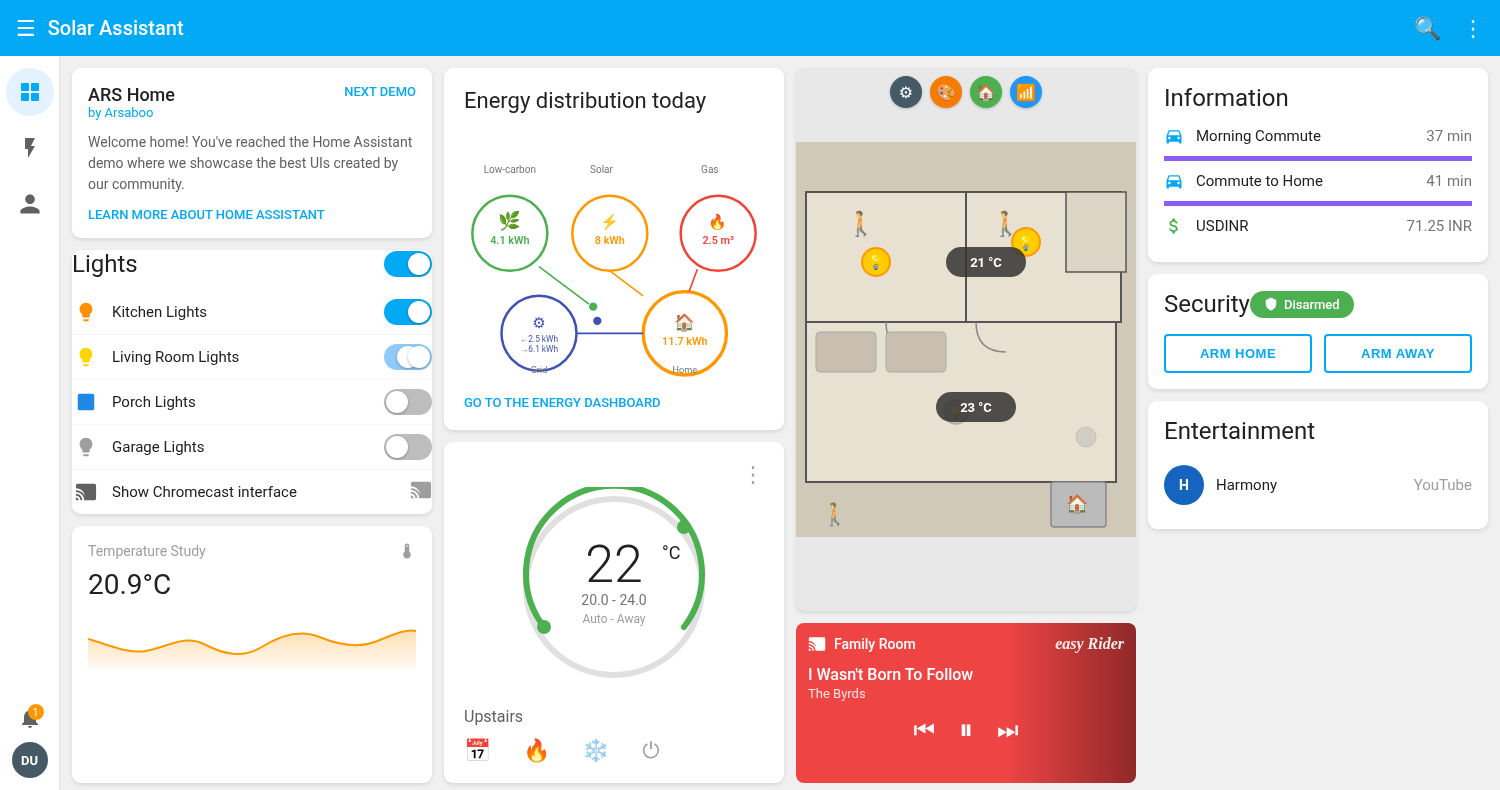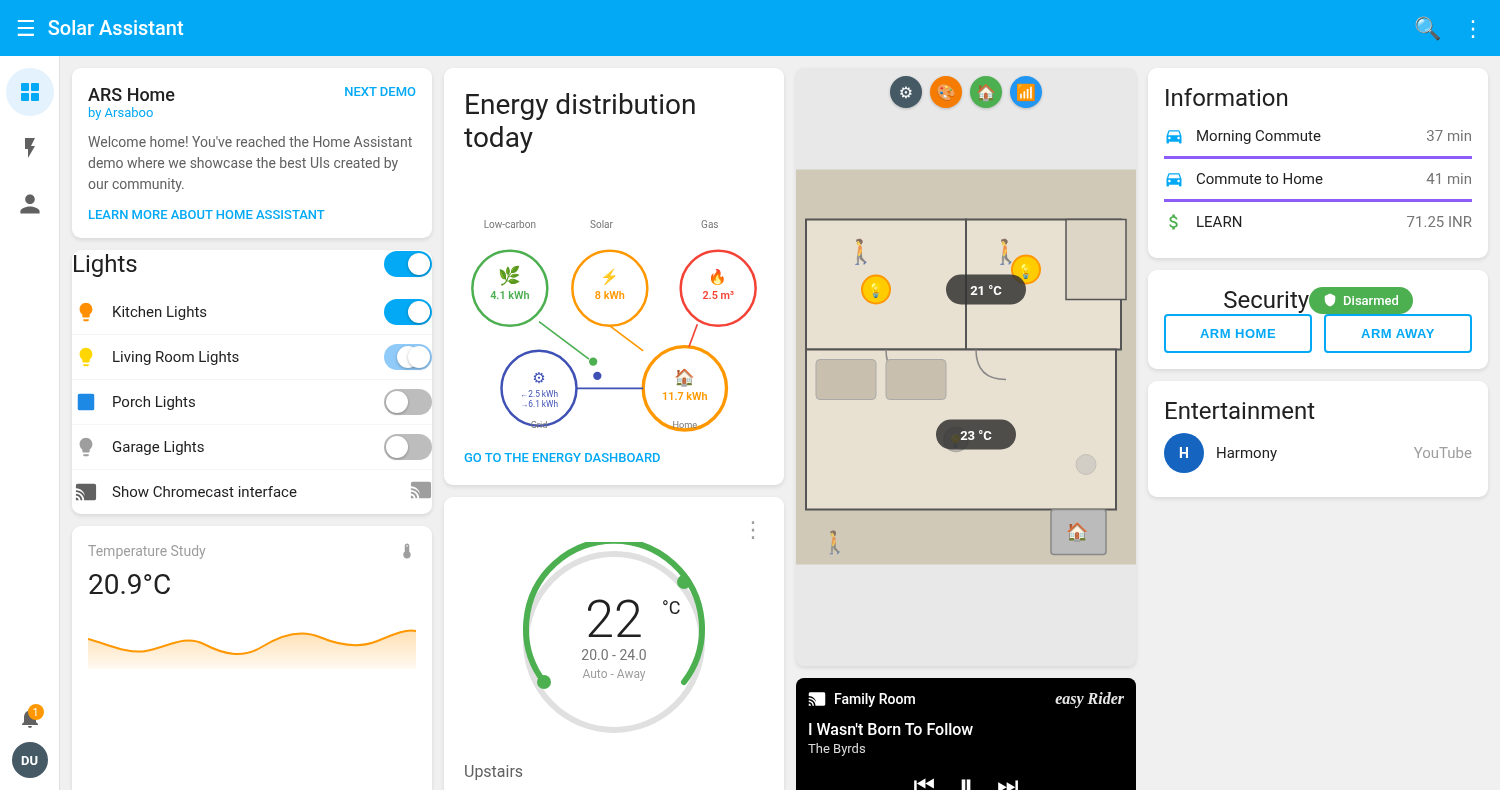--- a/index.html
+++ b/index.html
@@ -147,21 +147,21 @@
     .temp-header { display: flex; justify-content: space-between; align-items: center; color: #9e9e9e; }
     .temp-label { font-size: 14px; }
     .temp-value { font-size: 28px; font-weight: 400; color: #212121; margin: 8px 0; }
     .temp-chart { height: 60px; overflow: hidden; }
 
     
     .center-col { display: flex; flex-direction: column; gap: 12px; }
 
     
     .energy-card { padding: 20px; }
-    .energy-title { font-size: 28px; font-weight: 400; color: #212121; margin-bottom: 36px; }
+    .energy-title { font-size: 22px; font-weight: 400; color: #212121; margin-bottom: 22px; }
 
     
     .thermostat-card { padding: 20px; flex: 1; }
     .thermostat-menu { float: right; color: #9e9e9e; cursor: pointer; font-size: 22px; }
     .thermostat-dial-container { display: flex; flex-direction: column; align-items: flex-start; }
     .thermostat-name { font-size: 16px; color: #616161; margin-top: 20px; }
     .thermostat-controls { display: flex; justify-content: center; gap: 32px; margin-top: 12px; }
 
     
     .floorplan-col { display: flex; flex-direction: column; gap: 12px; }
@@ -170,49 +170,49 @@
       width: 32px; height: 32px; border-radius: 50%;
       background: rgba(255,255,255,0.9);
       display: flex; align-items: center; justify-content: center;
       font-size: 16px; cursor: pointer;
       box-shadow: 0 1px 3px rgba(0,0,0,0.2);
     }
     .fp-icon.dark { background: #455a64; color: white; }
     .fp-icon.green { background: #4caf50; color: white; }
     .fp-icon.blue { background: #2196f3; color: white; }
 
-    .media-card { background: #000000; border-radius: 8px; overflow: hidden; height: 160px; position: relative; }
+    .media-card { background: #ef4444; border-radius: 8px; overflow: hidden; height: 160px; position: relative; }
     .media-header { display: flex; align-items: center; padding: 12px; gap: 8px; }
     .media-room-name { color: white; font-size: 14px; font-weight: 500; }
     .media-brand { color: rgba(255,255,255,0.9); font-size: 18px; font-weight: 900; font-style: italic; margin-left: auto; }
     .media-info { padding: 0 12px; }
     .media-song { color: white; font-size: 16px; font-weight: 500; }
     .media-artist { color: rgba(255,255,255,0.85); font-size: 13px; margin-top: 2px; }
     .media-controls { display: flex; align-items: center; justify-content: center; gap: 24px; padding: 12px; }
     .media-btn { color: white; font-size: 24px; cursor: pointer; }
 
     
     .right-col { display: flex; flex-direction: column; gap: 12px; }
 
     
     .info-card { padding: 16px; }
     .info-title { font-size: 24px; font-weight: 400; color: #212121; margin-bottom: 4px; }
     .info-item {
       display: flex; align-items: center;
       padding: 10px 0;
-      border-bottom: 3px solid #8b5cf6;
+      border-bottom: 5px solid #8b5cf6;
       gap: 12px;
     }
     .info-item:last-child { border-bottom: none; }
     .info-name { flex: 1; font-size: 15px; color: #212121; }
     .info-value { font-size: 15px; color: #757575; }
 
     
     .security-card { padding: 16px; }
-    .security-header { display: flex; justify-content: center; align-items: center; }
+    .security-header { display: flex; justify-content: flex-start; align-items: center; margin-bottom: 16px; }
     .security-title { font-size: 24px; font-weight: 400; color: #212121; }
     .disarmed-badge {
       background: #4caf50;
       color: white;
       border-radius: 20px;
       padding: 6px 14px;
       font-size: 13px;
       font-weight: 500;
       display: flex; align-items: center; gap: 6px;
     }
@@ -226,21 +226,21 @@
       padding: 10px;
       text-align: center;
       font-size: 13px;
       font-weight: 600;
       cursor: pointer;
       letter-spacing: 0.5px;
     }
 
     
     .entertainment-card { padding: 16px; }
-    .entertainment-title { font-size: 24px; font-weight: 400; color: #212121; }
+    .entertainment-title { font-size: 24px; font-weight: 400; color: #212121; margin-bottom: 12px; }
     .entertainment-item {
       display: flex; align-items: center; gap: 12px;
       padding: 8px 0;
     }
     .harmony-logo {
       width: 40px; height: 40px; border-radius: 50%;
       background: #1565c0;
       display: flex; align-items: center; justify-content: center;
       color: white; font-size: 14px; font-weight: bold;
     }
@@ -571,21 +571,21 @@
           </svg>
         <span class="info-name">Commute to Home</span>
         <span class="info-value">41 min</span>
       </div>
 
 
       <div class="info-item">
         <svg width="20" height="20" viewBox="0 0 24 24" fill="#4caf50">
             <path d="M11.8 10.9c-2.27-.59-3-1.2-3-2.15 0-1.09 1.01-1.85 2.7-1.85 1.78 0 2.44.85 2.5 2.1h2.21c-.07-1.72-1.12-3.3-3.21-3.81V3h-3v2.16c-1.94.42-3.5 1.68-3.5 3.61 0 2.31 1.91 3.46 4.7 4.13 2.5.6 3 1.48 3 2.41 0 .69-.49 1.79-2.7 1.79-2.06 0-2.87-.92-2.98-2.1h-2.2c.12 2.19 1.76 3.42 3.68 3.83V21h3v-2.15c1.95-.37 3.5-1.5 3.5-3.55 0-2.84-2.43-3.81-4.7-4.4z"></path>
           </svg>
-        <span class="info-name">LEARN</span>
+        <span class="info-name">USDINR</span>
         <span class="info-value">71.25 INR</span>
       </div>
     </div>
 
     <div class="card security-card">
       <div class="security-header">
         <span class="security-title">Security</span>
         <div class="disarmed-badge">
           <svg width="14" height="14" viewBox="0 0 24 24" fill="white">
               <path d="M12 1L3 5v6c0 5.55 3.84 10.74 9 12 5.16-1.26 9-6.45 9-12V5l-9-4z"></path>

